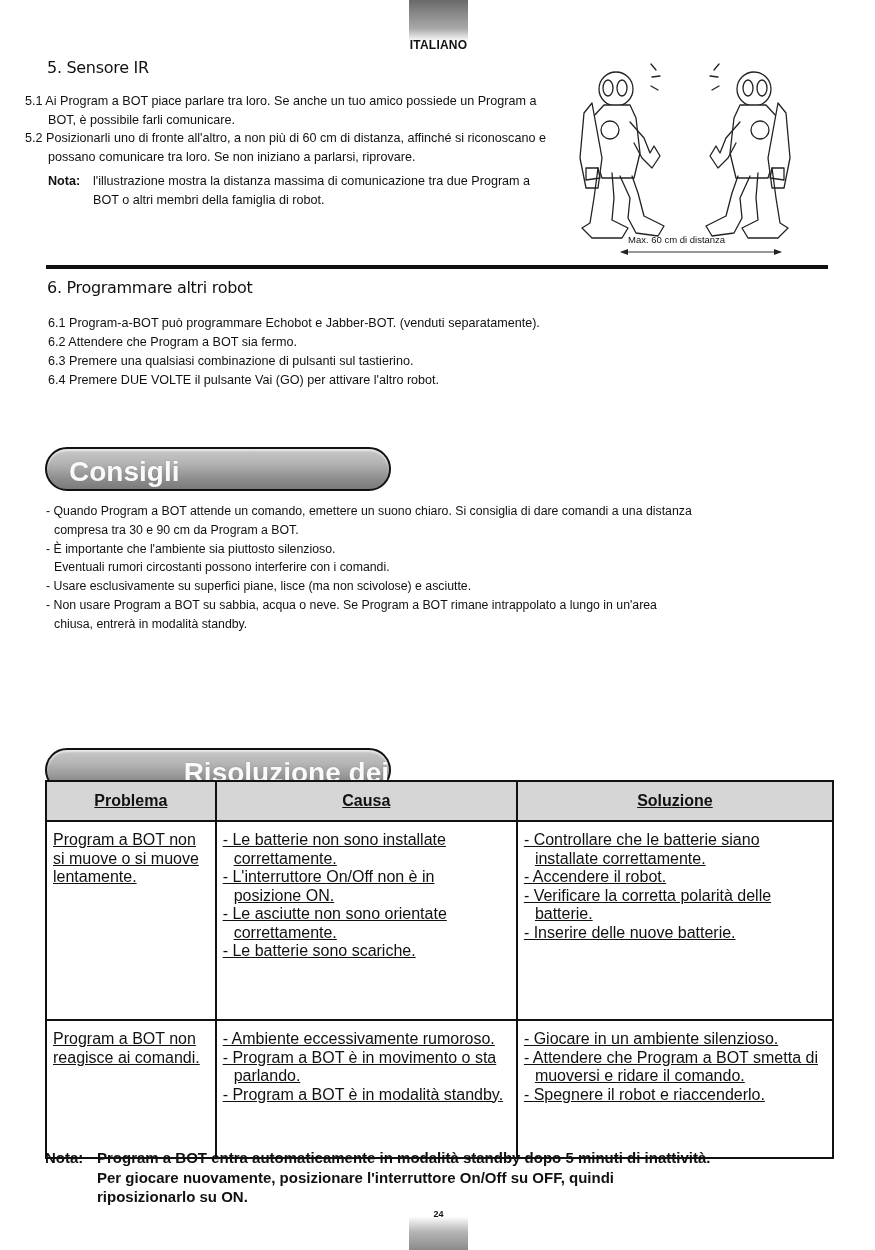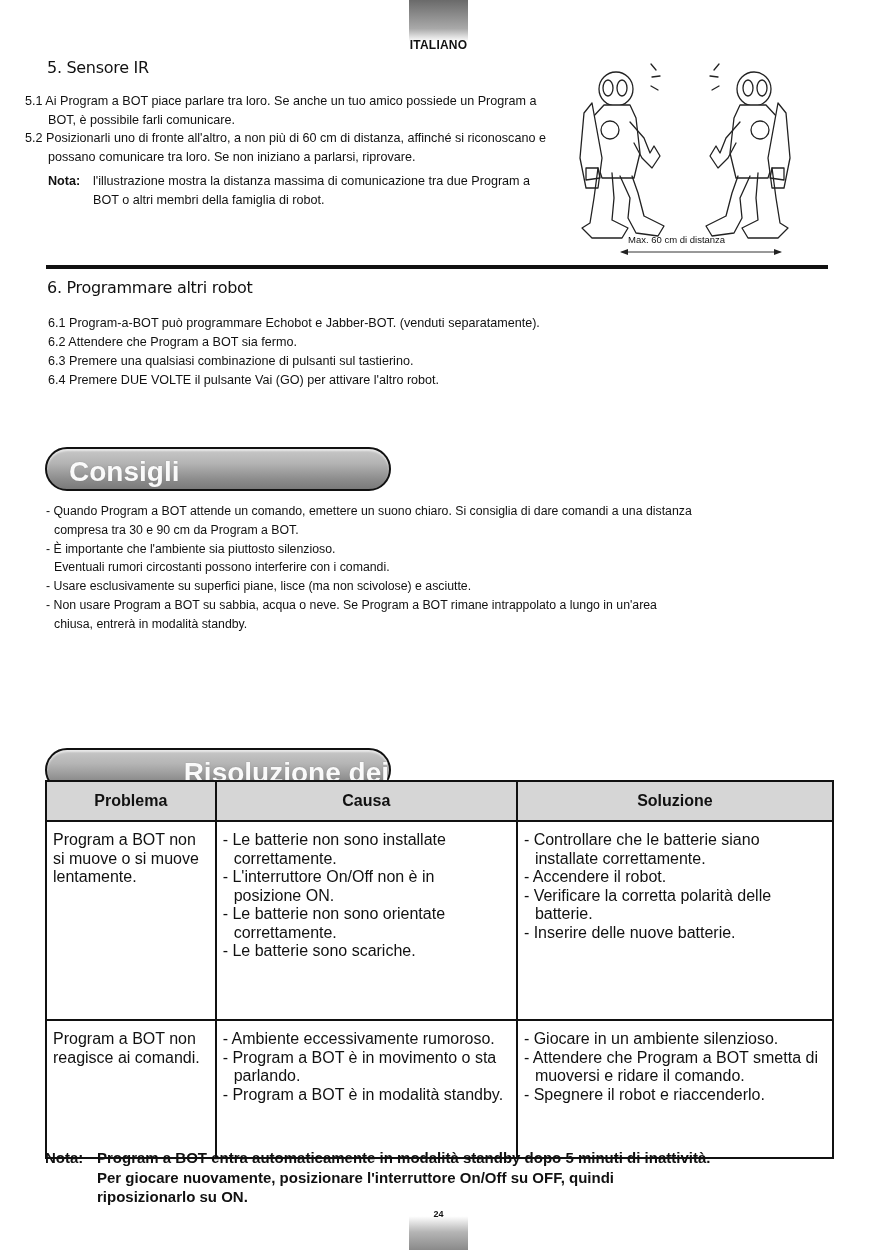--- a/index.html
+++ b/index.html
@@ -40,21 +40,21 @@
     position: absolute; left: 22px; top: 7px; font-size: 28px; font-weight: bold; color: #fafafa;
     text-shadow: 0 0 1px #777;
     text-align: right;
   }
 
   .tips { position: absolute; left: 46px; top: 502px; width: 790px; font-size: 12.3px; line-height: 18.8px; }
   .tips .t { padding-left: 8px; text-indent: -8px; }
   .tips .t2 { padding-left: 8px; }
 
   table.trouble {
-    position: absolute; left: 45px; top: 780px; width: 789px; border-collapse: collapse;
+    position: absolute; left: 45px; top: 780px; width: 789px; border-collapse: collapse; text-decoration: underline;
   }
   table.trouble th, table.trouble td { border: 2px solid #111; vertical-align: top; }
   table.trouble th {
     background: #d6d6d6; height: 40px; font-size: 16px; font-weight: bold; text-align: center; vertical-align: middle;
   }
   table.trouble td { font-size: 16px; line-height: 18.5px; padding: 9px 10px 8px 6px; }
   .c1 { width: 170px; }
   .c2 { width: 302px; }
   .c3 { width: 317px; }
   .row1 td { height: 199px; }
@@ -160,21 +160,21 @@
       <th class="c2">Causa</th>
       <th class="c3">Soluzione</th>
     </tr>
   </thead>
   <tbody>
     <tr class="row1">
       <td class="c1">Program a BOT non si muove o si muove lentamente.</td>
       <td class="c2">
         <div class="bl">- Le batterie non sono installate correttamente.</div>
         <div class="bl">- L'interruttore On/Off non è in posizione ON.</div>
-        <div class="bl">- Le batterie non sono orientate correttamente.</div>
+        <div class="bl">- Le asciutte non sono orientate correttamente.</div>
         <div class="bl">- Le batterie sono scariche.</div>
       </td>
       <td class="c3">
         <div class="bl">- Controllare che le batterie siano installate correttamente.</div>
         <div class="bl">- Accendere il robot.</div>
         <div class="bl">- Verificare la corretta polarità delle batterie.</div>
         <div class="bl">- Inserire delle nuove batterie.</div>
       </td>
     </tr>
     <tr class="row2">

